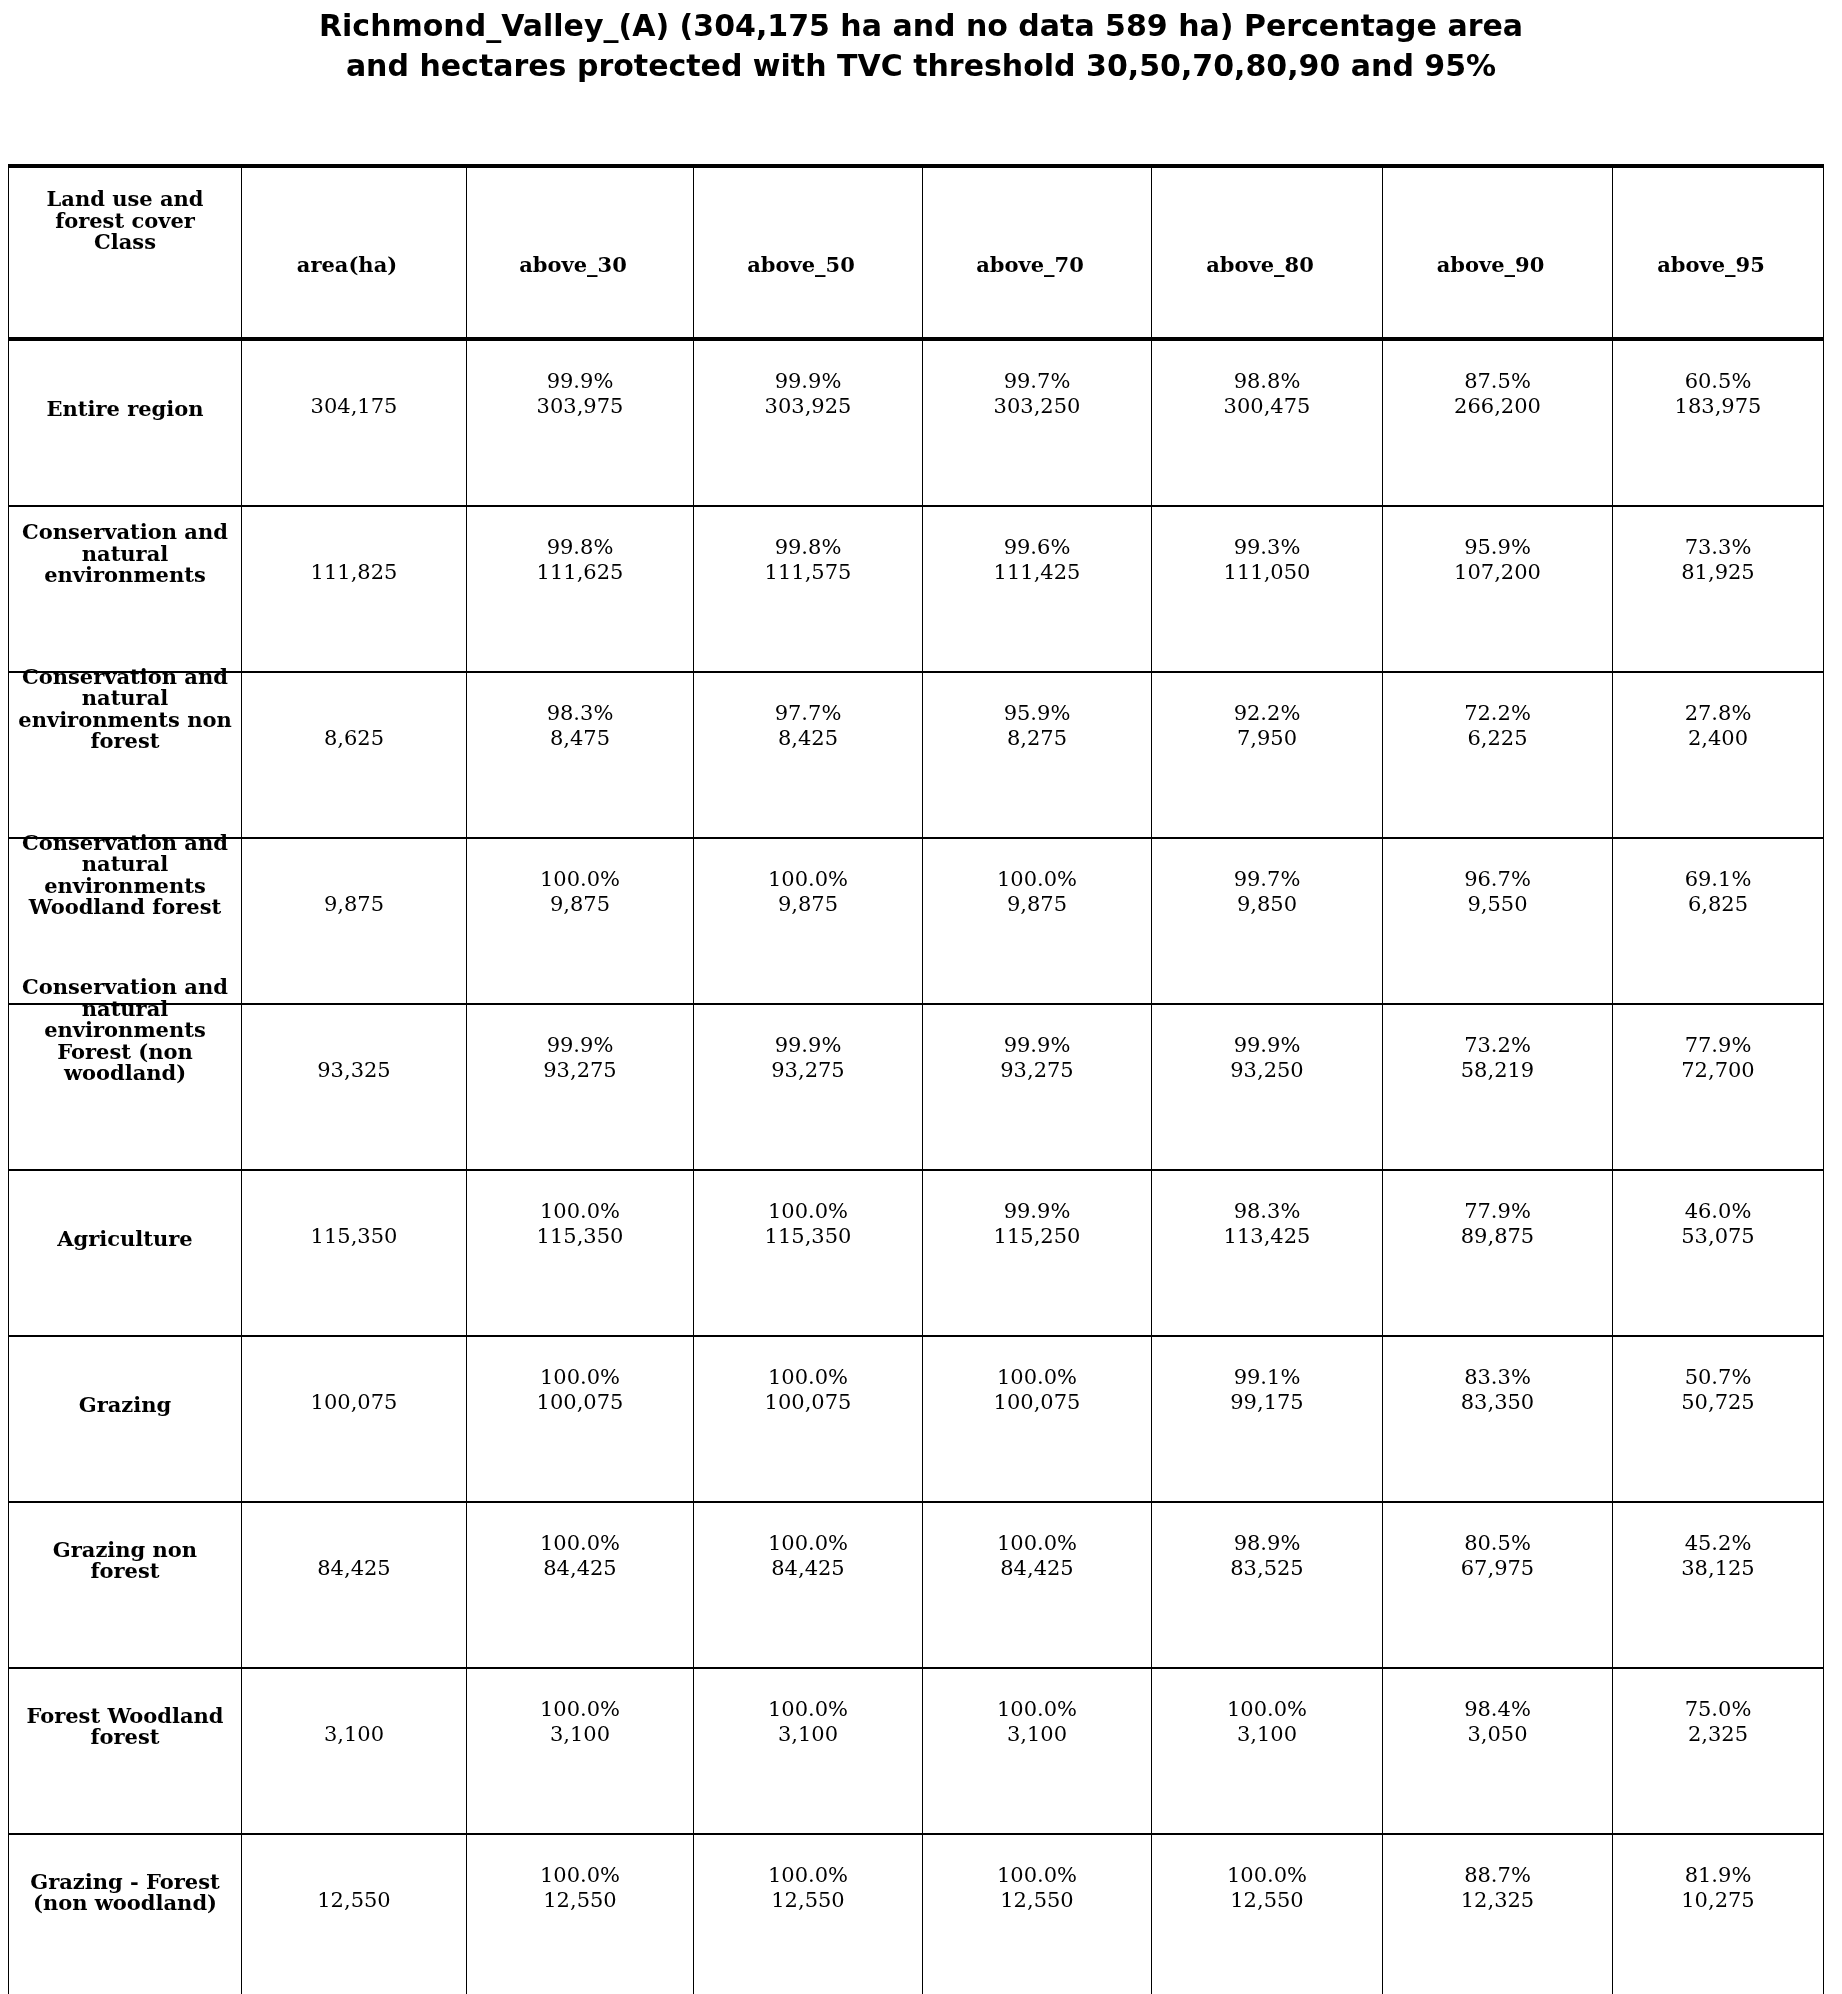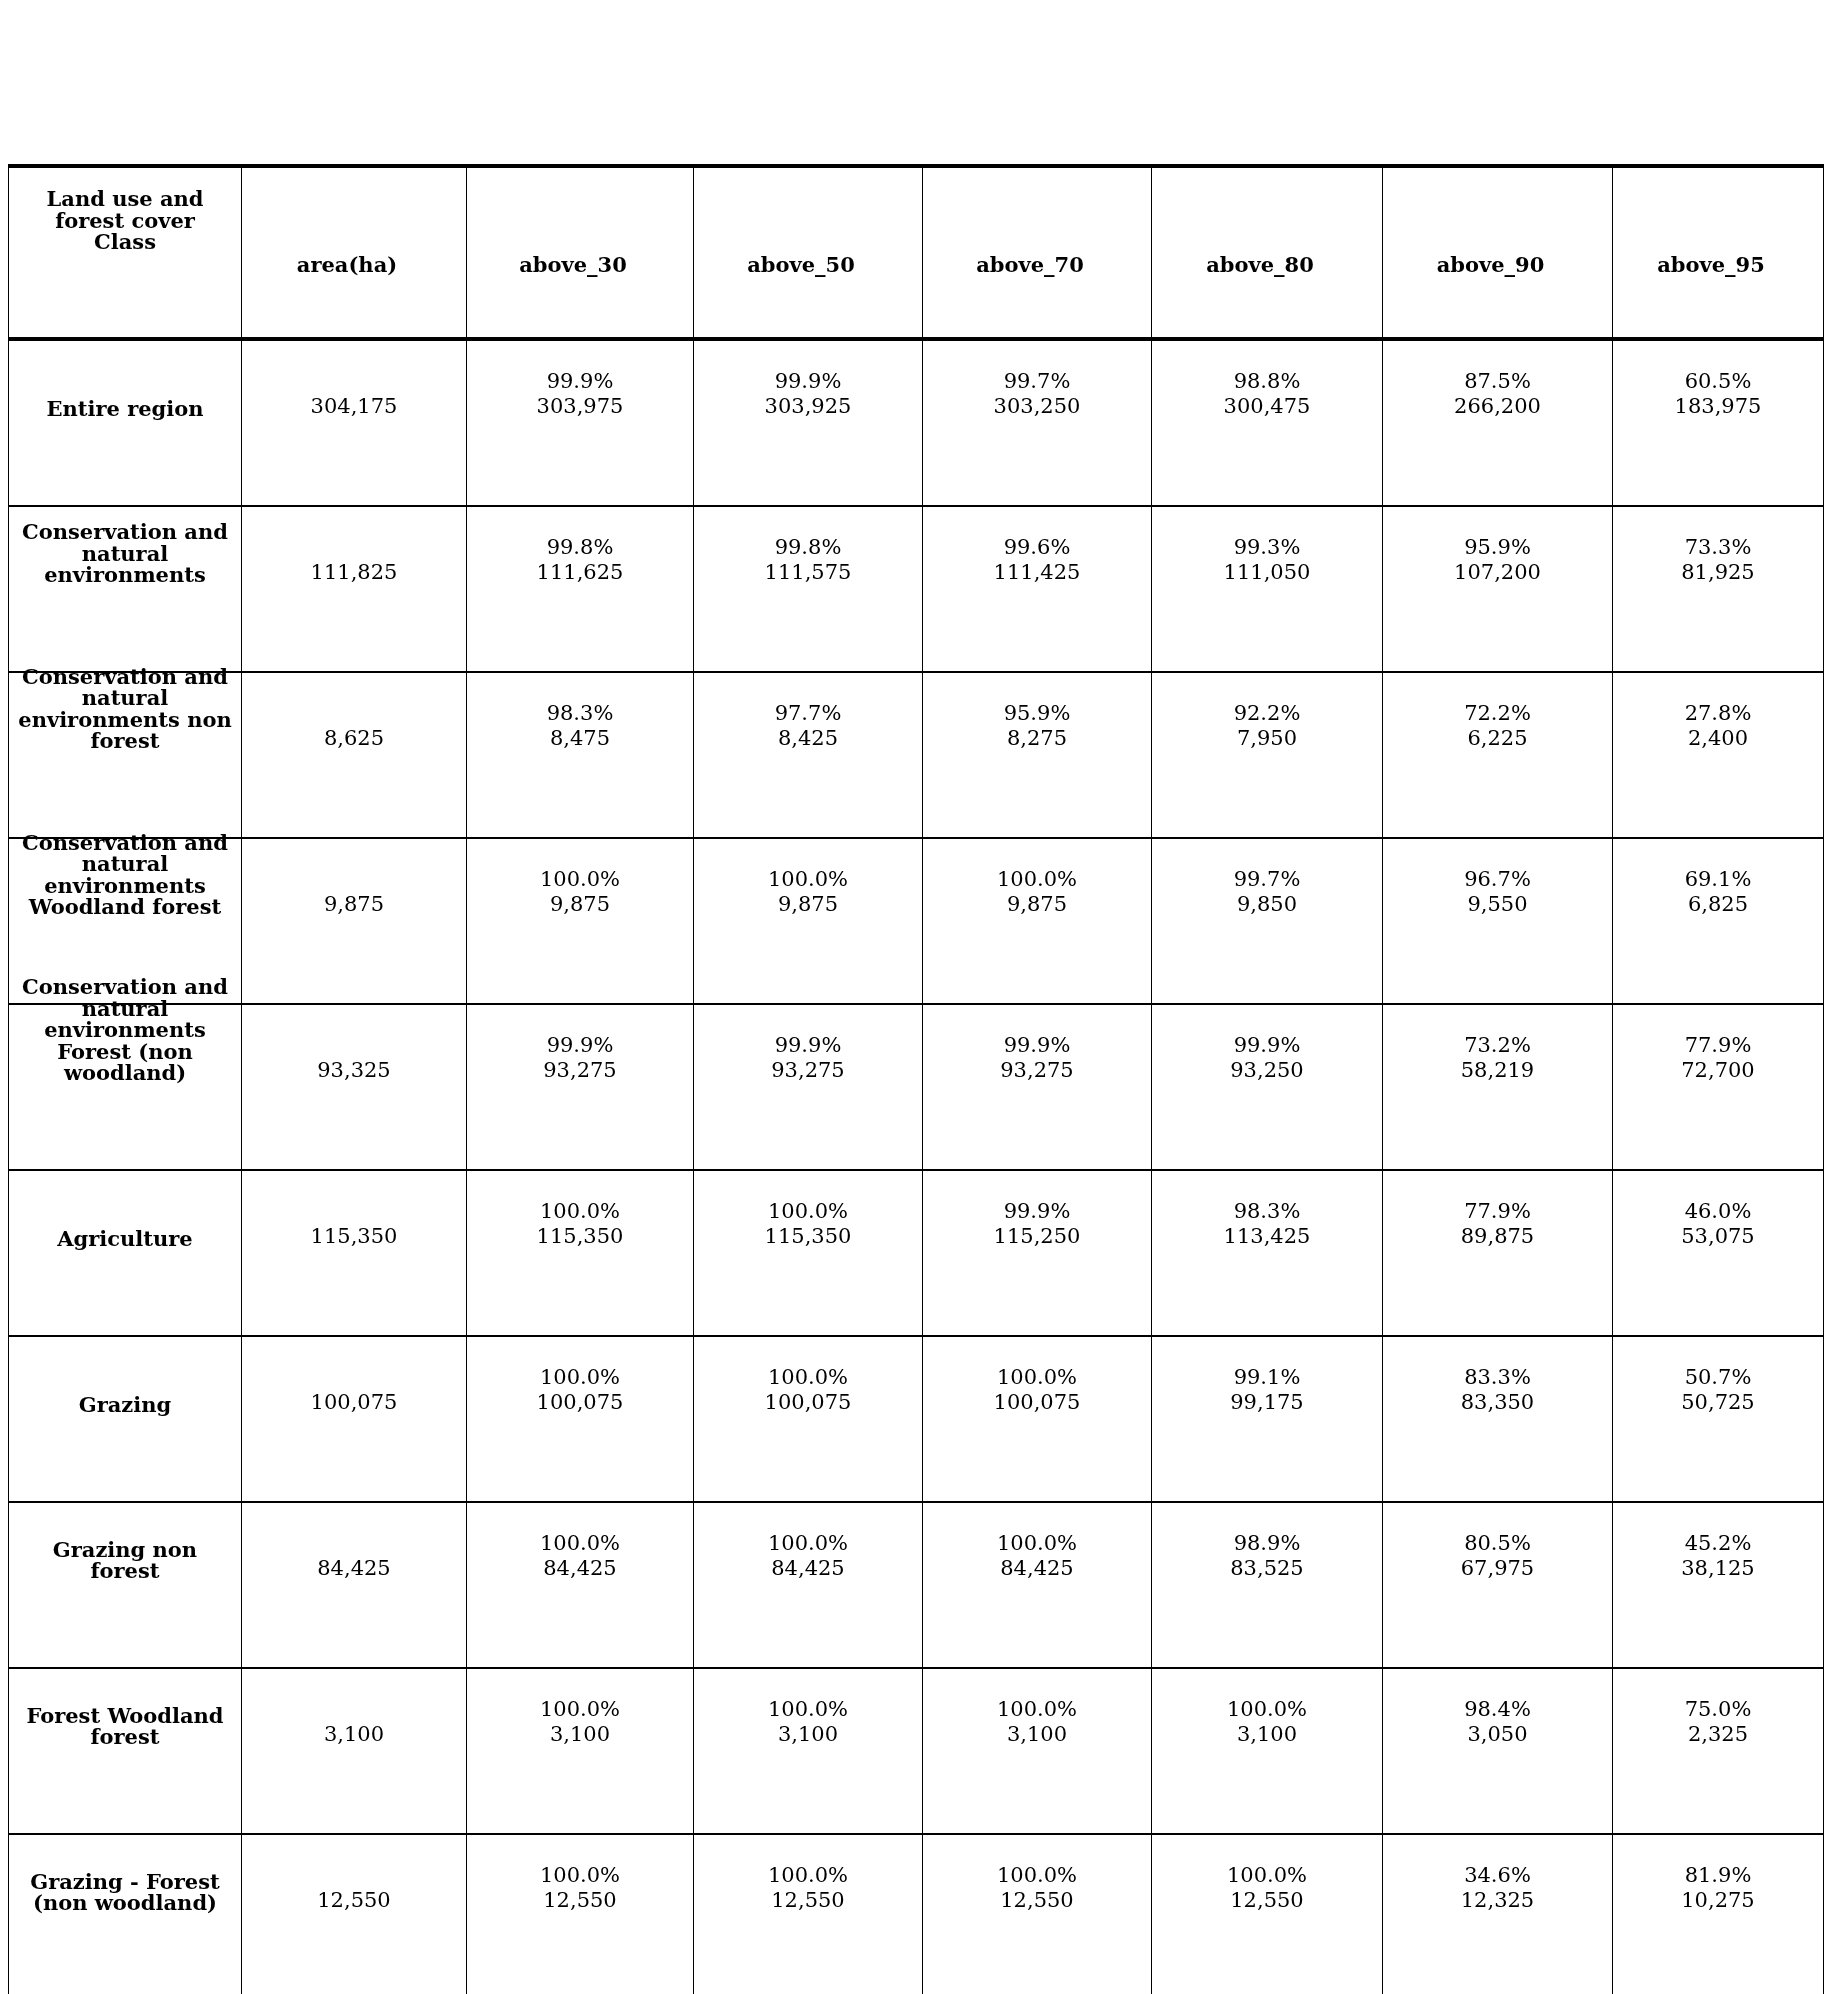--- a/index.html
+++ b/index.html
@@ -34,20 +34,22 @@
   .hbot{position:absolute;bottom:36%;left:0;right:14px;text-align:center;line-height:23px;}
   .vblock{position:absolute;bottom:52%;left:0;right:0;text-align:center;}
   .label{line-height:21.5px;white-space:pre-line;font-weight:bold;}
   .num{line-height:25.5px;font-weight:normal;}
 </style>
 </head>
 <body>
 
 <div class="page">
 
+  <div class="title">Richmond_Valley_(A) (304,175 ha and no data 589 ha) Percentage area
+and hectares protected with TVC threshold 30,50,70,80,90 and 95%</div>
 
   <table class="tvc">
     <colgroup>
       <col style="width:233px">
         <col style="width:225px">
         <col style="width:227px">
       <col style="width:229px">
         <col style="width:229px">
         <col style="width:231px">
       <col style="width:230px">
@@ -530,21 +532,21 @@
             </div>
       </td>
       <td>
         <div class="vblock">
               <div class="num js-pct">100.0%</div>
               <div class="num js-ha">12,550</div>
             </div>
       </td>
       <td>
         <div class="vblock">
-              <div class="num js-pct">34.6%</div>
+              <div class="num js-pct">88.7%</div>
               <div class="num js-ha">12,325</div>
             </div>
       </td>
       <td>
         <div class="vblock">
               <div class="num js-pct">81.9%</div>
               <div class="num js-ha">10,275</div>
             </div>
       </td>
     </tr>

